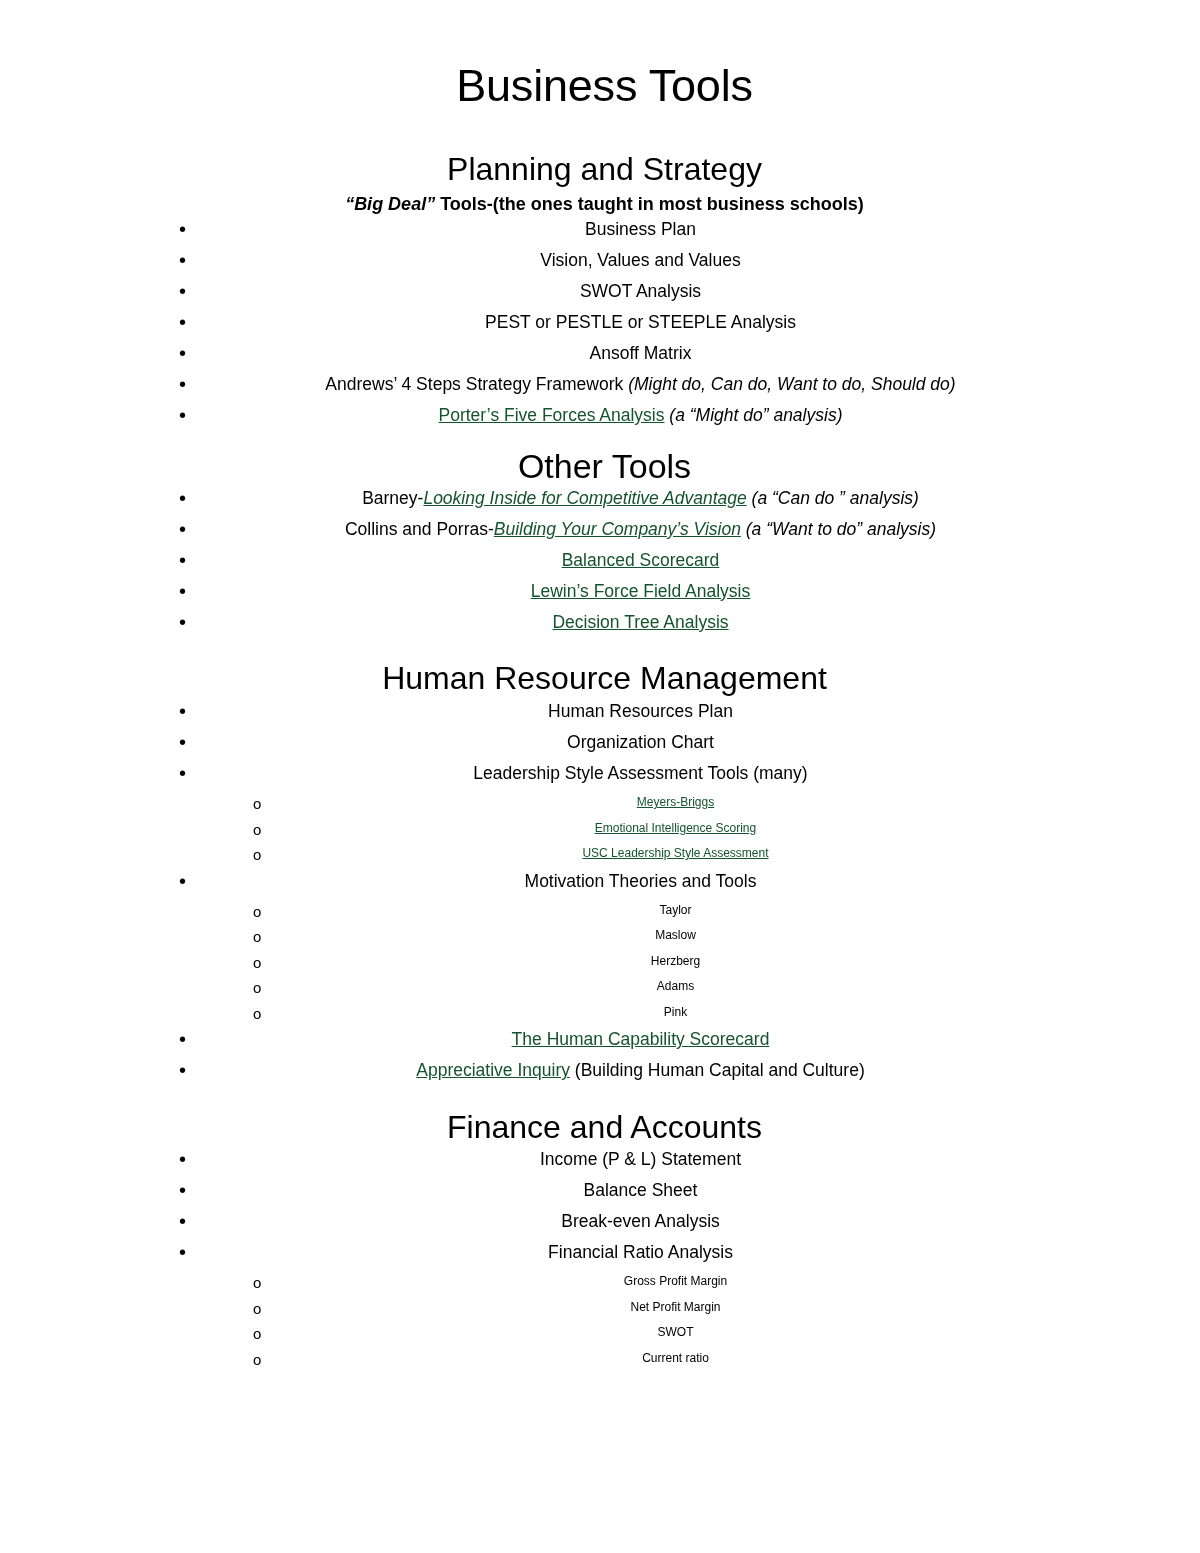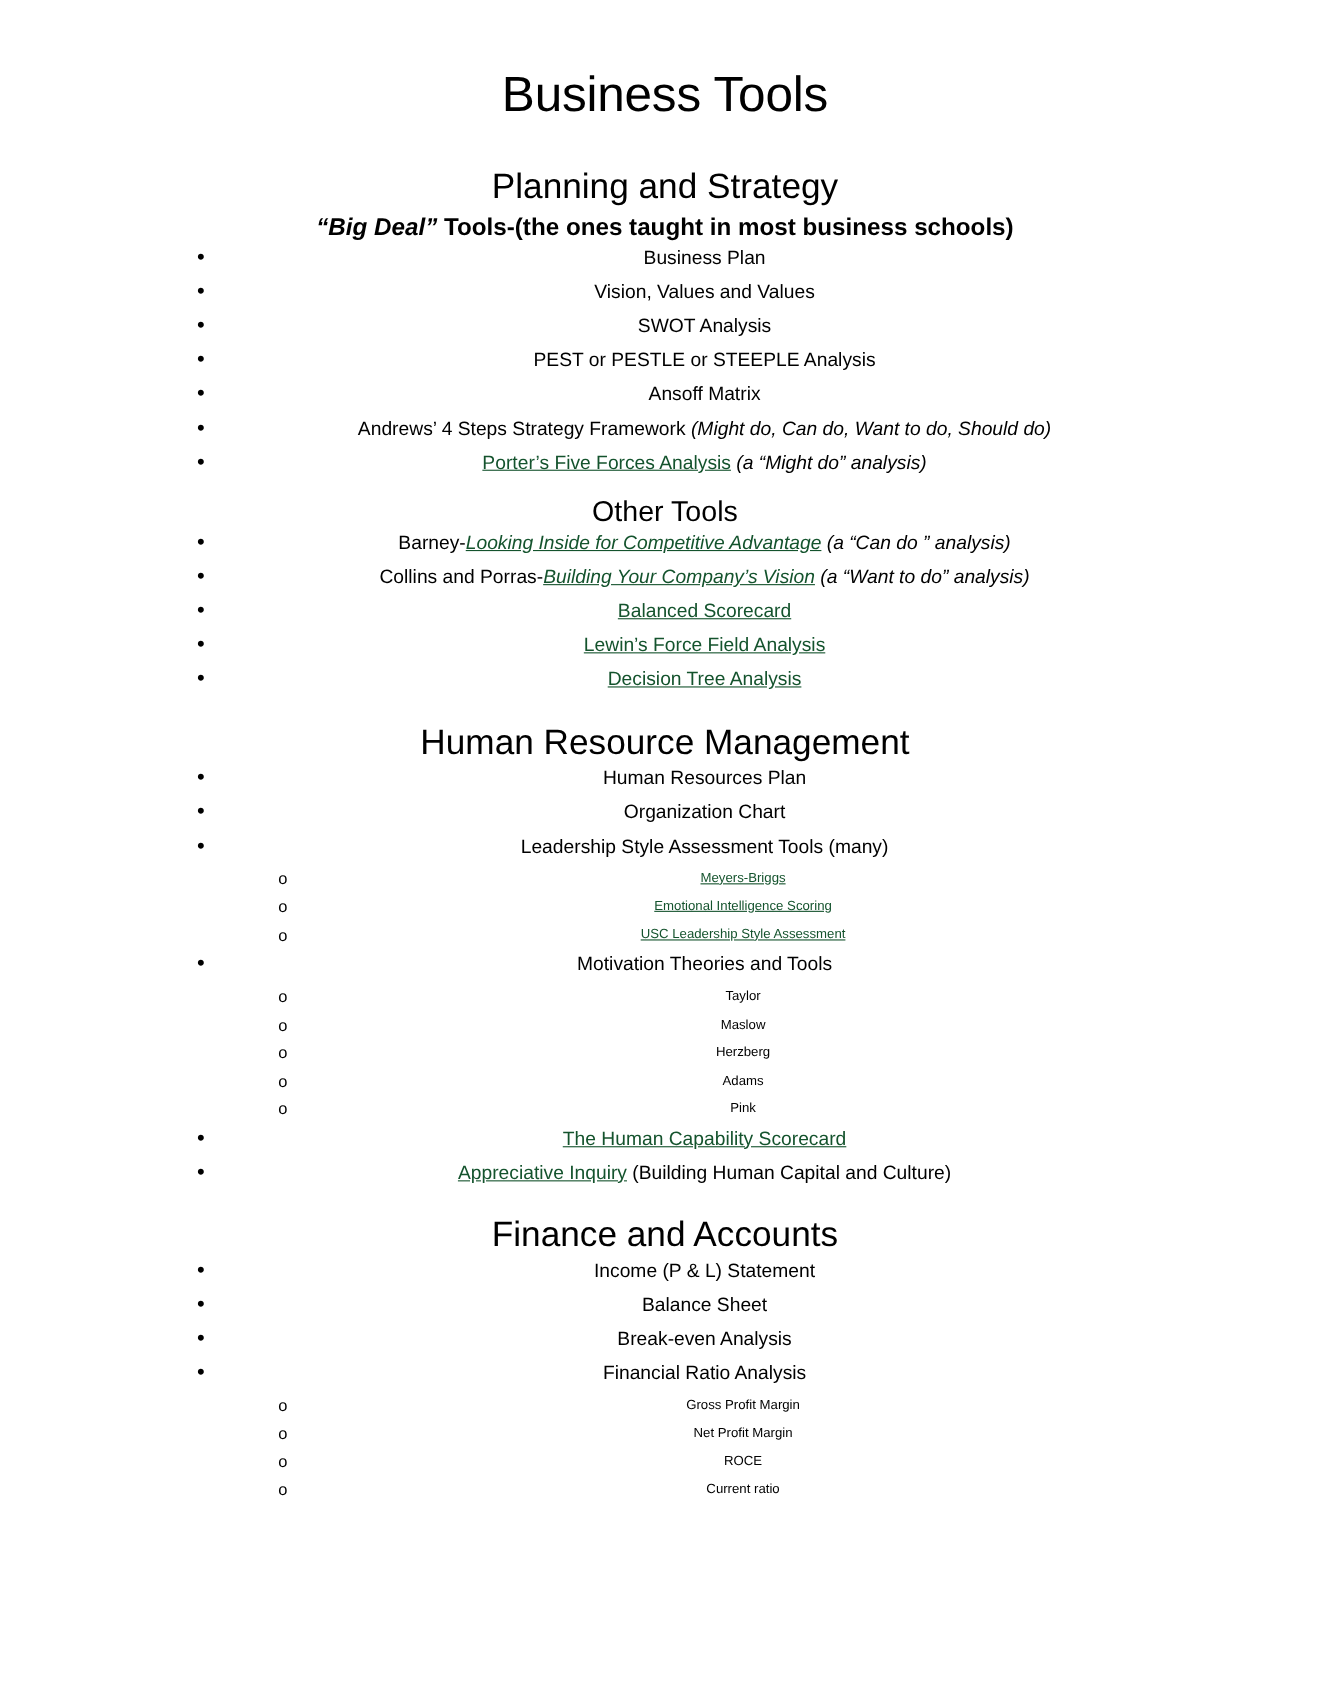--- a/index.html
+++ b/index.html
@@ -37,29 +37,29 @@
   }
   .h1 {
     font-size: 32px;
     font-weight: 400;
     line-height: 1.12;
     margin: 0 0 6px 0;
     color: #000;
   }
 
   .h2 {
-    font-size: 26px;
+    font-size: 34px;
     font-weight: 400;
     line-height: 1.15;
     margin: 0 0 4px 0;
     color: #000;
   }
 
   .lead {
-    font-size: 22px;
+    font-size: 18px;
     font-weight: bold;
     line-height: 1.2;
     margin: 0 0 6px 0;
     color: #000;
   }
   .lead .bi { font-style: italic; font-weight: bold; }
 
   
   ul.l1 {
     list-style: none;
@@ -200,20 +200,20 @@
 
     <ul class="l1">
       <li><span>Income (P &amp; L) Statement</span></li>
       <li><span>Balance Sheet</span></li>
       <li><span>Break-even Analysis</span></li>
       <li>
         <span>Financial Ratio Analysis</span>
         <ul class="l2">
           <li><span>Gross Profit Margin</span></li>
           <li><span>Net Profit Margin</span></li>
-          <li><span>ROCE</span></li>
+          <li><span>SWOT</span></li>
           <li><span>Current ratio</span></li>
         </ul>
       </li>
     </ul>
   </section>
 
 </div>
 
 </body></html>

